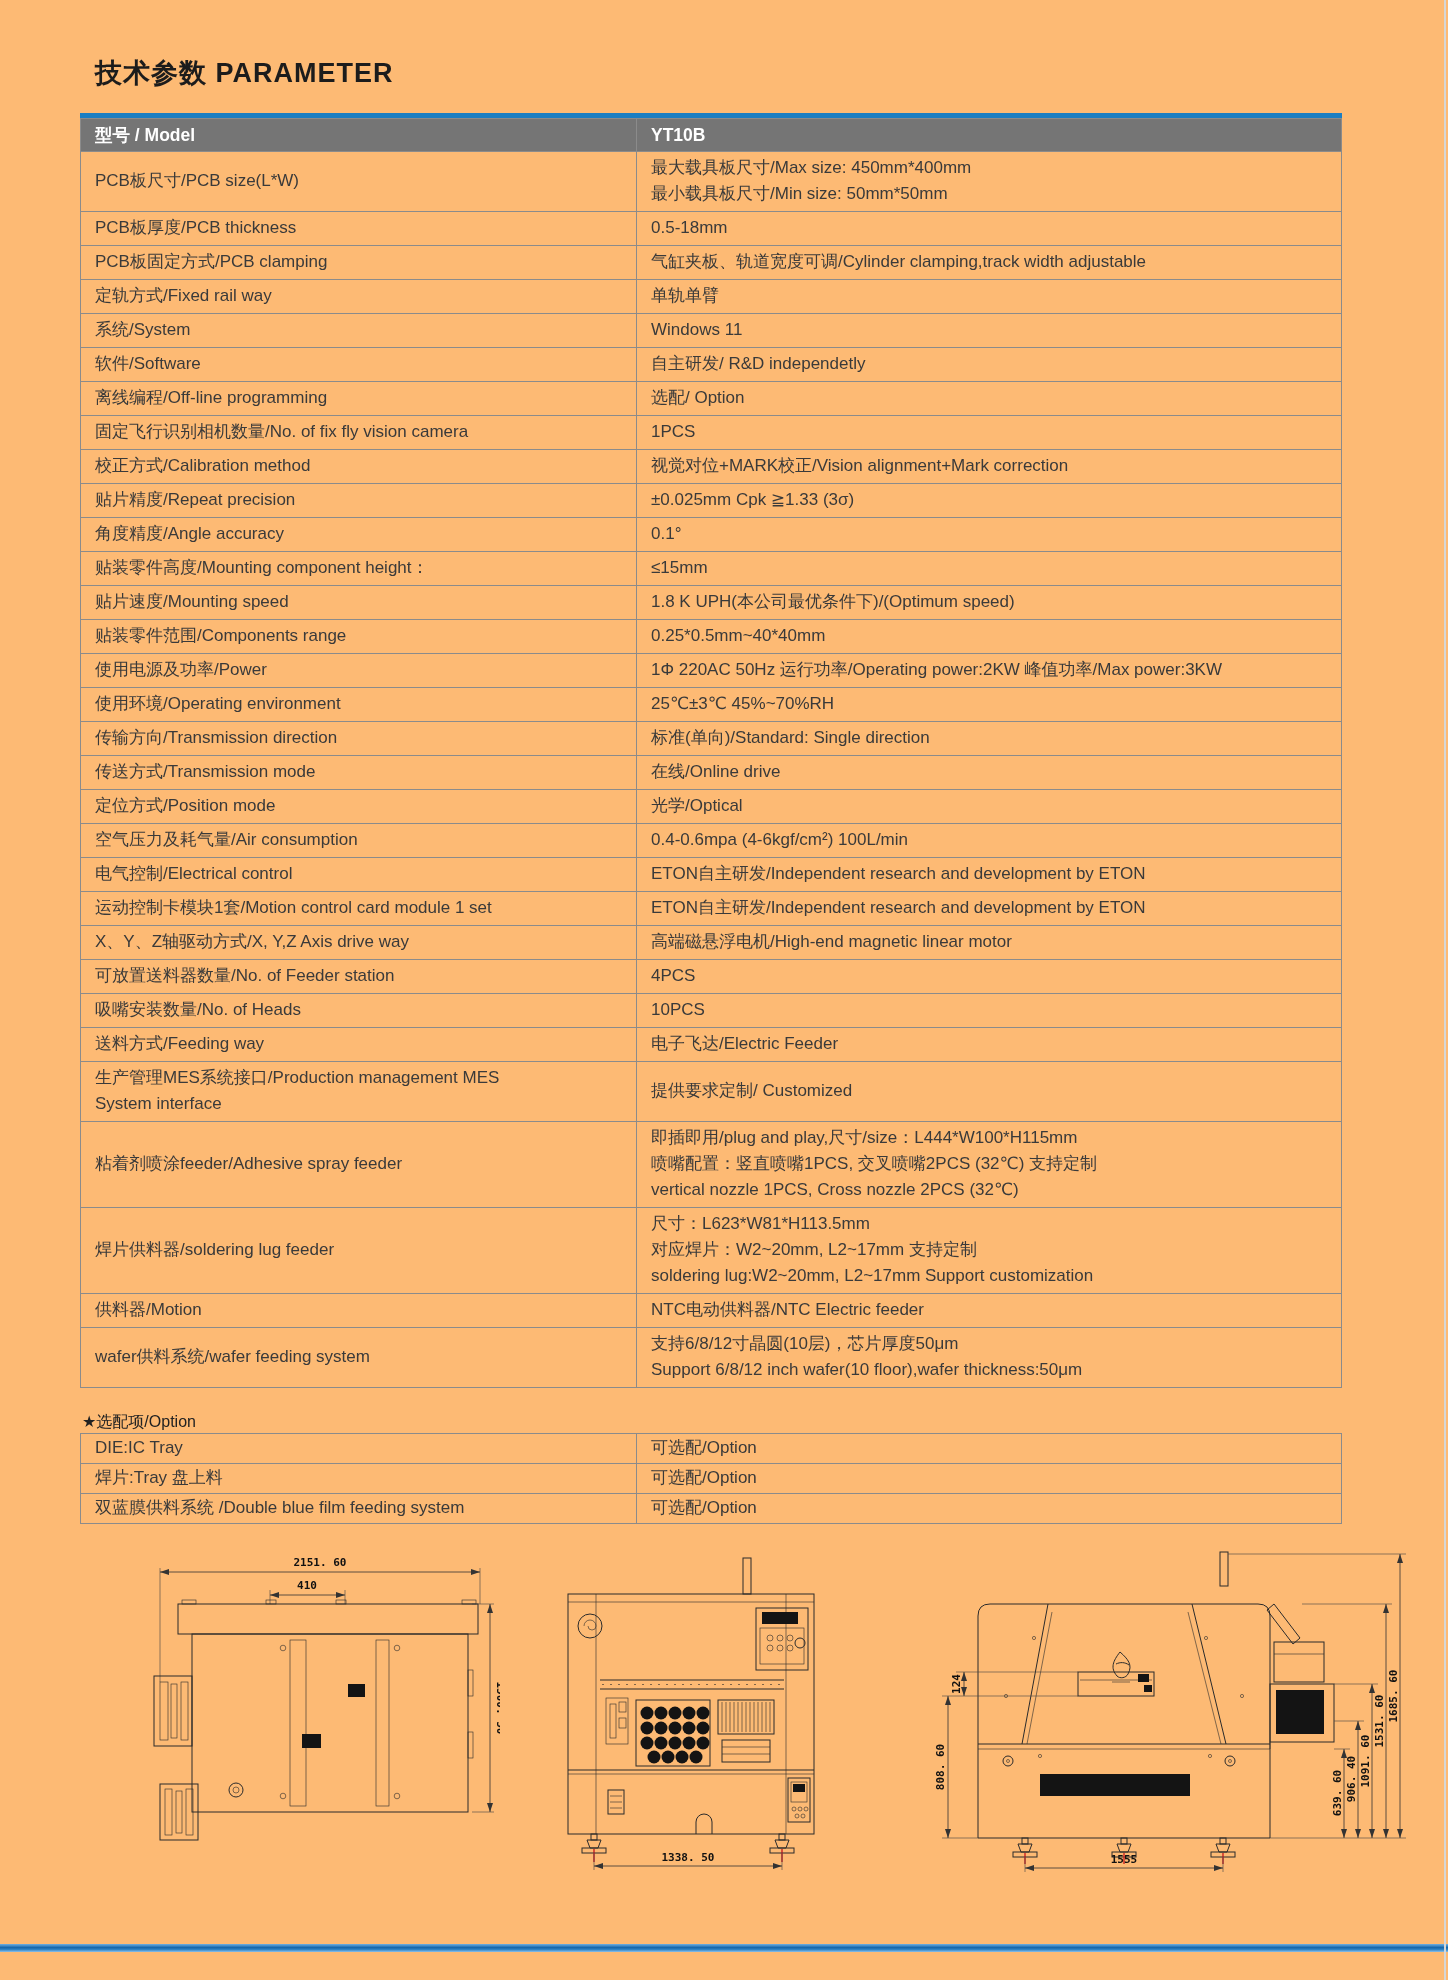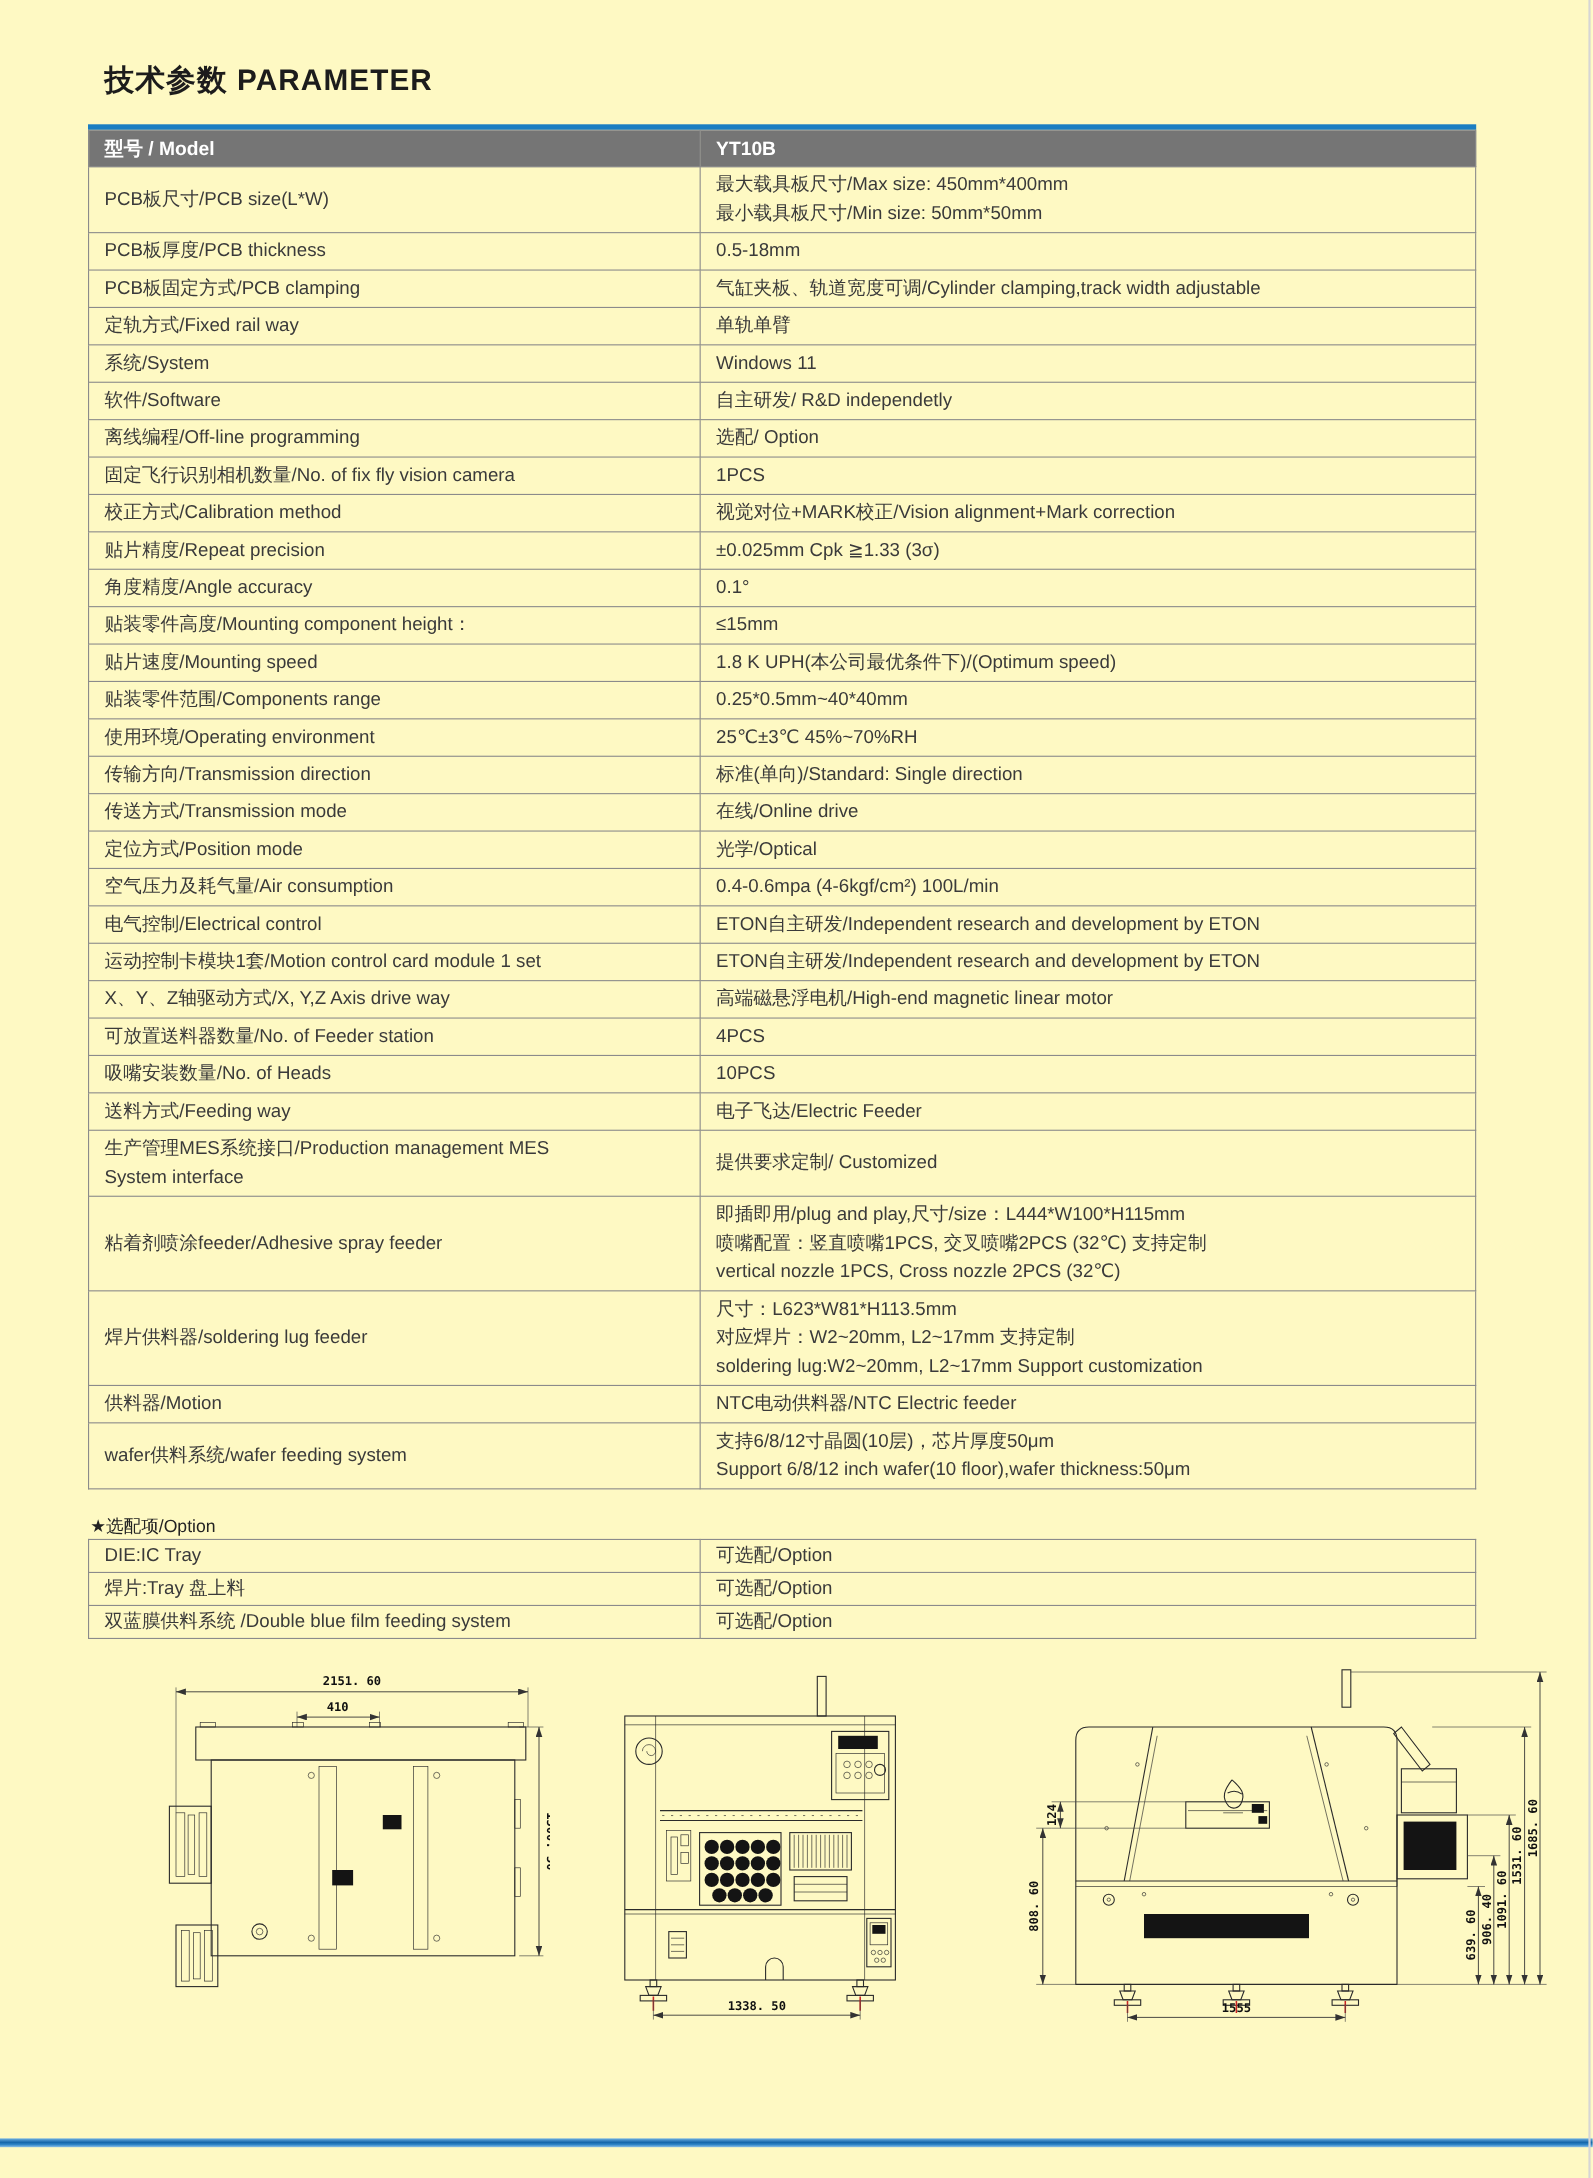--- a/index.html
+++ b/index.html
@@ -1,17 +1,17 @@
 <!DOCTYPE html>
 <html><head>
 <meta charset="utf-8">
 <style>
   * { margin:0; padding:0; box-sizing:border-box; }
   body { background:#ffffff; font-family:"Liberation Sans","DejaVu Sans",sans-serif; }
-  .page { position:relative; width:1448px; height:1980px; background:#fef9c3; overflow:hidden; }
+  .page { position:relative; width:1448px; height:1980px; background:#fdba74; overflow:hidden; }
   .page-right-edge { position:absolute; right:2px; top:0; bottom:0; width:2px; background:#d6d6d6; }
   .content { position:absolute; left:80px; top:55px; width:1262px; }
 
   .page-title { font-size:27px; font-weight:bold; color:#1c1c1c; letter-spacing:1px; padding-left:15px; }
   .accent-line { margin-top:22px; width:100%; height:5px; background:#1b7ec2; }
 
   table.spec { width:100%; border-collapse:collapse; table-layout:fixed; }
   table.spec td, table.spec th { border:1px solid #8b8b8b; vertical-align:middle; }
   table.spec th {
     background:#757575; color:#ffffff; text-align:left; font-size:17.5px; font-weight:bold;
@@ -114,20 +114,24 @@
             <td>贴装零件高度/Mounting component height：</td>
             <td>≤15mm</td>
           </tr>
         <tr>
             <td>贴片速度/Mounting speed</td>
             <td>1.8 K UPH(本公司最优条件下)/(Optimum speed)</td>
           </tr>
         <tr>
             <td>贴装零件范围/Components range</td>
             <td>0.25*0.5mm~40*40mm</td>
+          </tr>
+        <tr>
+            <td>使用电源及功率/Power</td>
+            <td>1Φ 220AC 50Hz 运行功率/Operating power:2KW 峰值功率/Max power:3KW</td>
           </tr>
         <tr>
             <td>使用环境/Operating environment</td>
             <td>25℃±3℃ 45%~70%RH</td>
           </tr>
         <tr>
             <td>传输方向/Transmission direction</td>
             <td>标准(单向)/Standard: Single direction</td>
           </tr>
         <tr>

